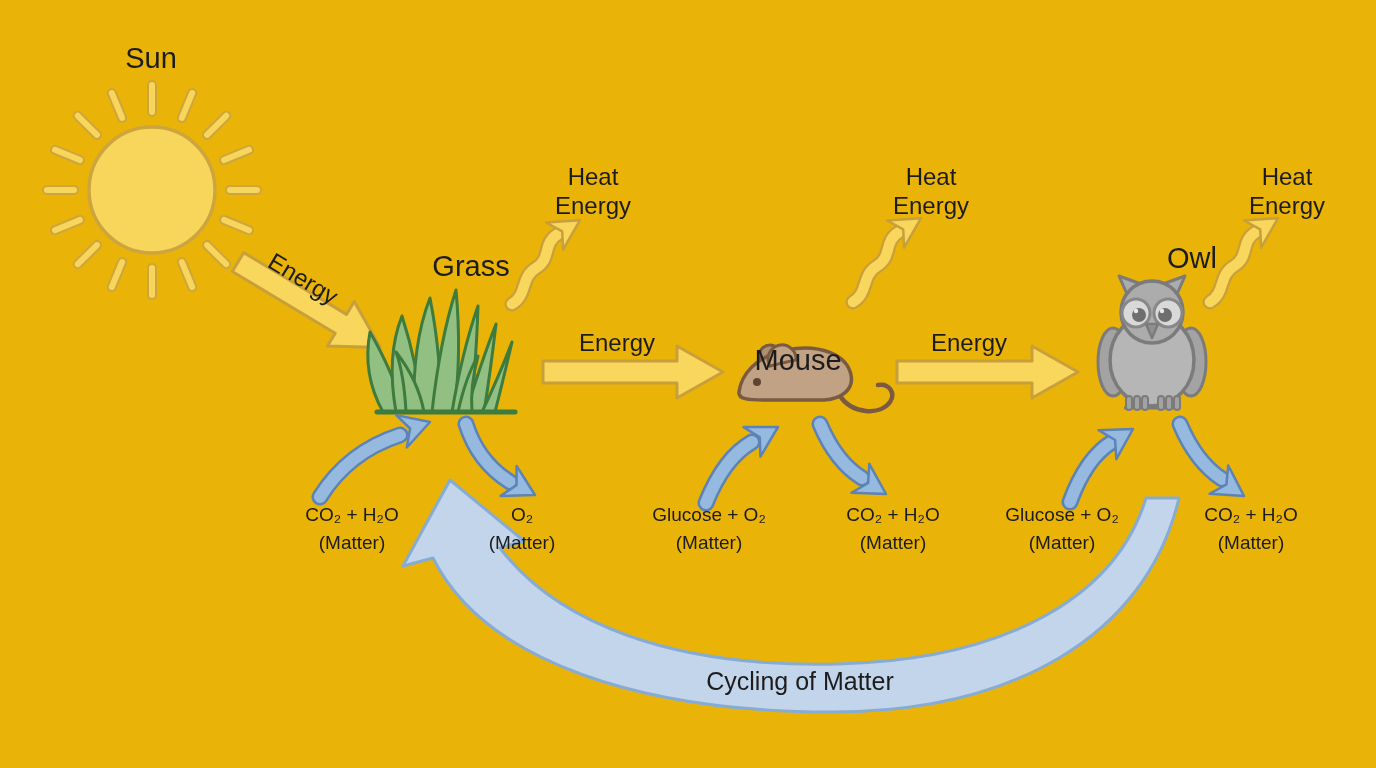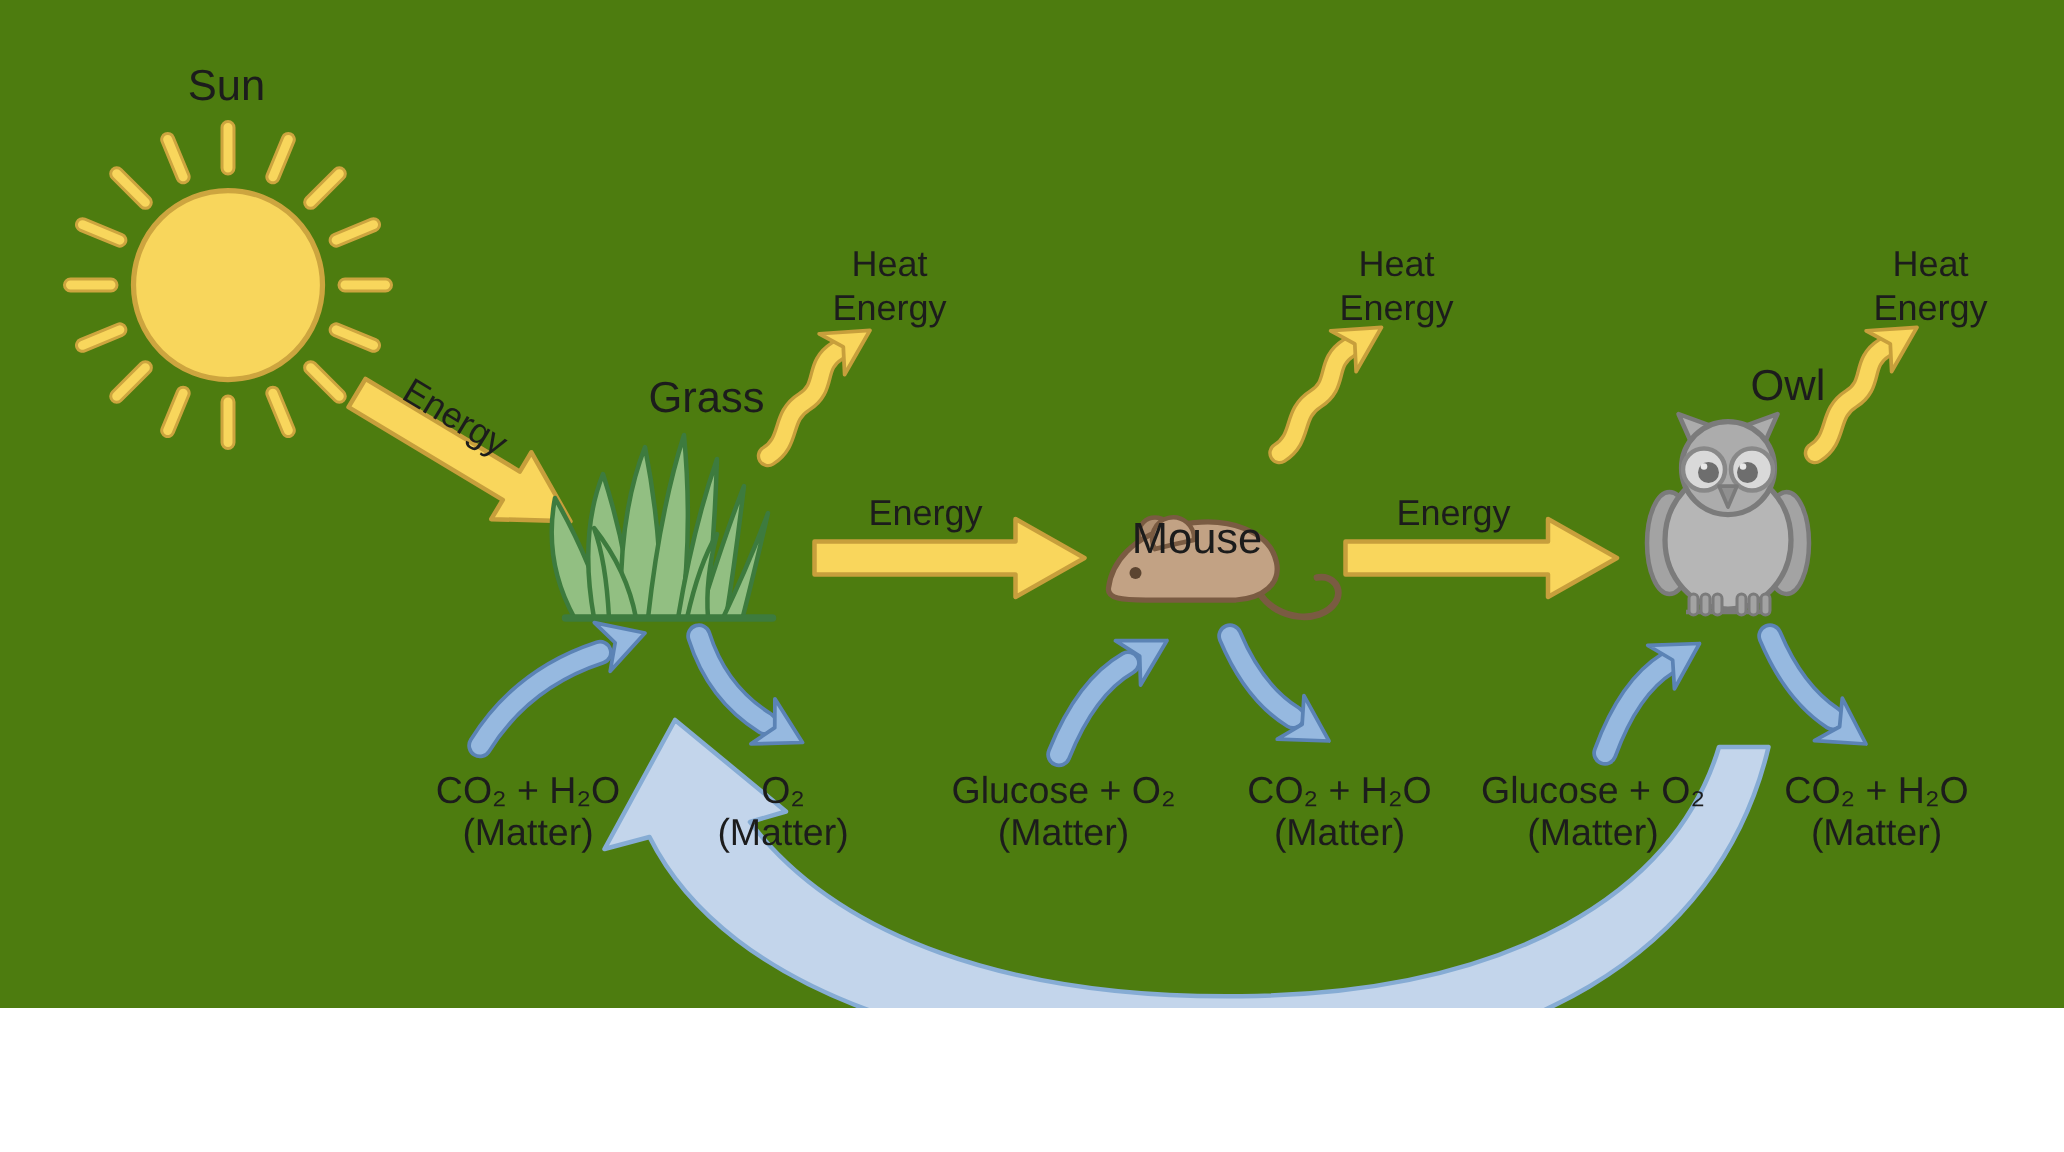--- a/index.html
+++ b/index.html
@@ -1,35 +1,35 @@
 <!DOCTYPE html>
 <html><head>
 <meta charset="utf-8">
 <style>
   html,body{margin:0;padding:0;}
   .canvas{
     position:relative;
-    width:1376px;height:672px;
-    background:#4d7c0f;
+    width:1376px;height:768px;
+    background:#eab308;
     overflow:hidden;
     font-family:"Liberation Sans","DejaVu Sans",sans-serif;
     color:#1c1c1c;
   }
   .layer{position:absolute;left:0;top:0;}
   .lbl{
     position:absolute;
     transform:translate(-50%,-50%);
     text-align:center;
     white-space:nowrap;
     color:#1c1c1c;
   }
   .node-lbl{font-size:29px;}
   .mid-lbl{font-size:24px;}
   .heat-lbl{font-size:24px;line-height:29px;}
-  .matter-lbl{font-size:25px;line-height:28px;margin-top:12px;}
+  .matter-lbl{font-size:19px;line-height:28px;}
   .cycle-lbl{font-size:25px;}
   .rot{transform:translate(-50%,-50%) rotate(31deg);}
 </style>
 </head>
 <body>
 
 <div class="canvas">
 
   <svg class="layer" width="1376" height="768" viewBox="0 0 1376 768">
 
@@ -201,14 +201,15 @@
   </div>
   <div class="lbl matter-lbl" style="left:1062px;top:529px;">
     <div>Glucose + O₂</div>
     <div>(Matter)</div>
   </div>
   <div class="lbl matter-lbl" style="left:1251px;top:529px;">
     <div>CO₂ + H₂O</div>
     <div>(Matter)</div>
   </div>
 
+  <div class="lbl cycle-lbl" style="left:800px;top:681px;">Cycling of Matter</div>
 
 </div>
 
 </body></html>

